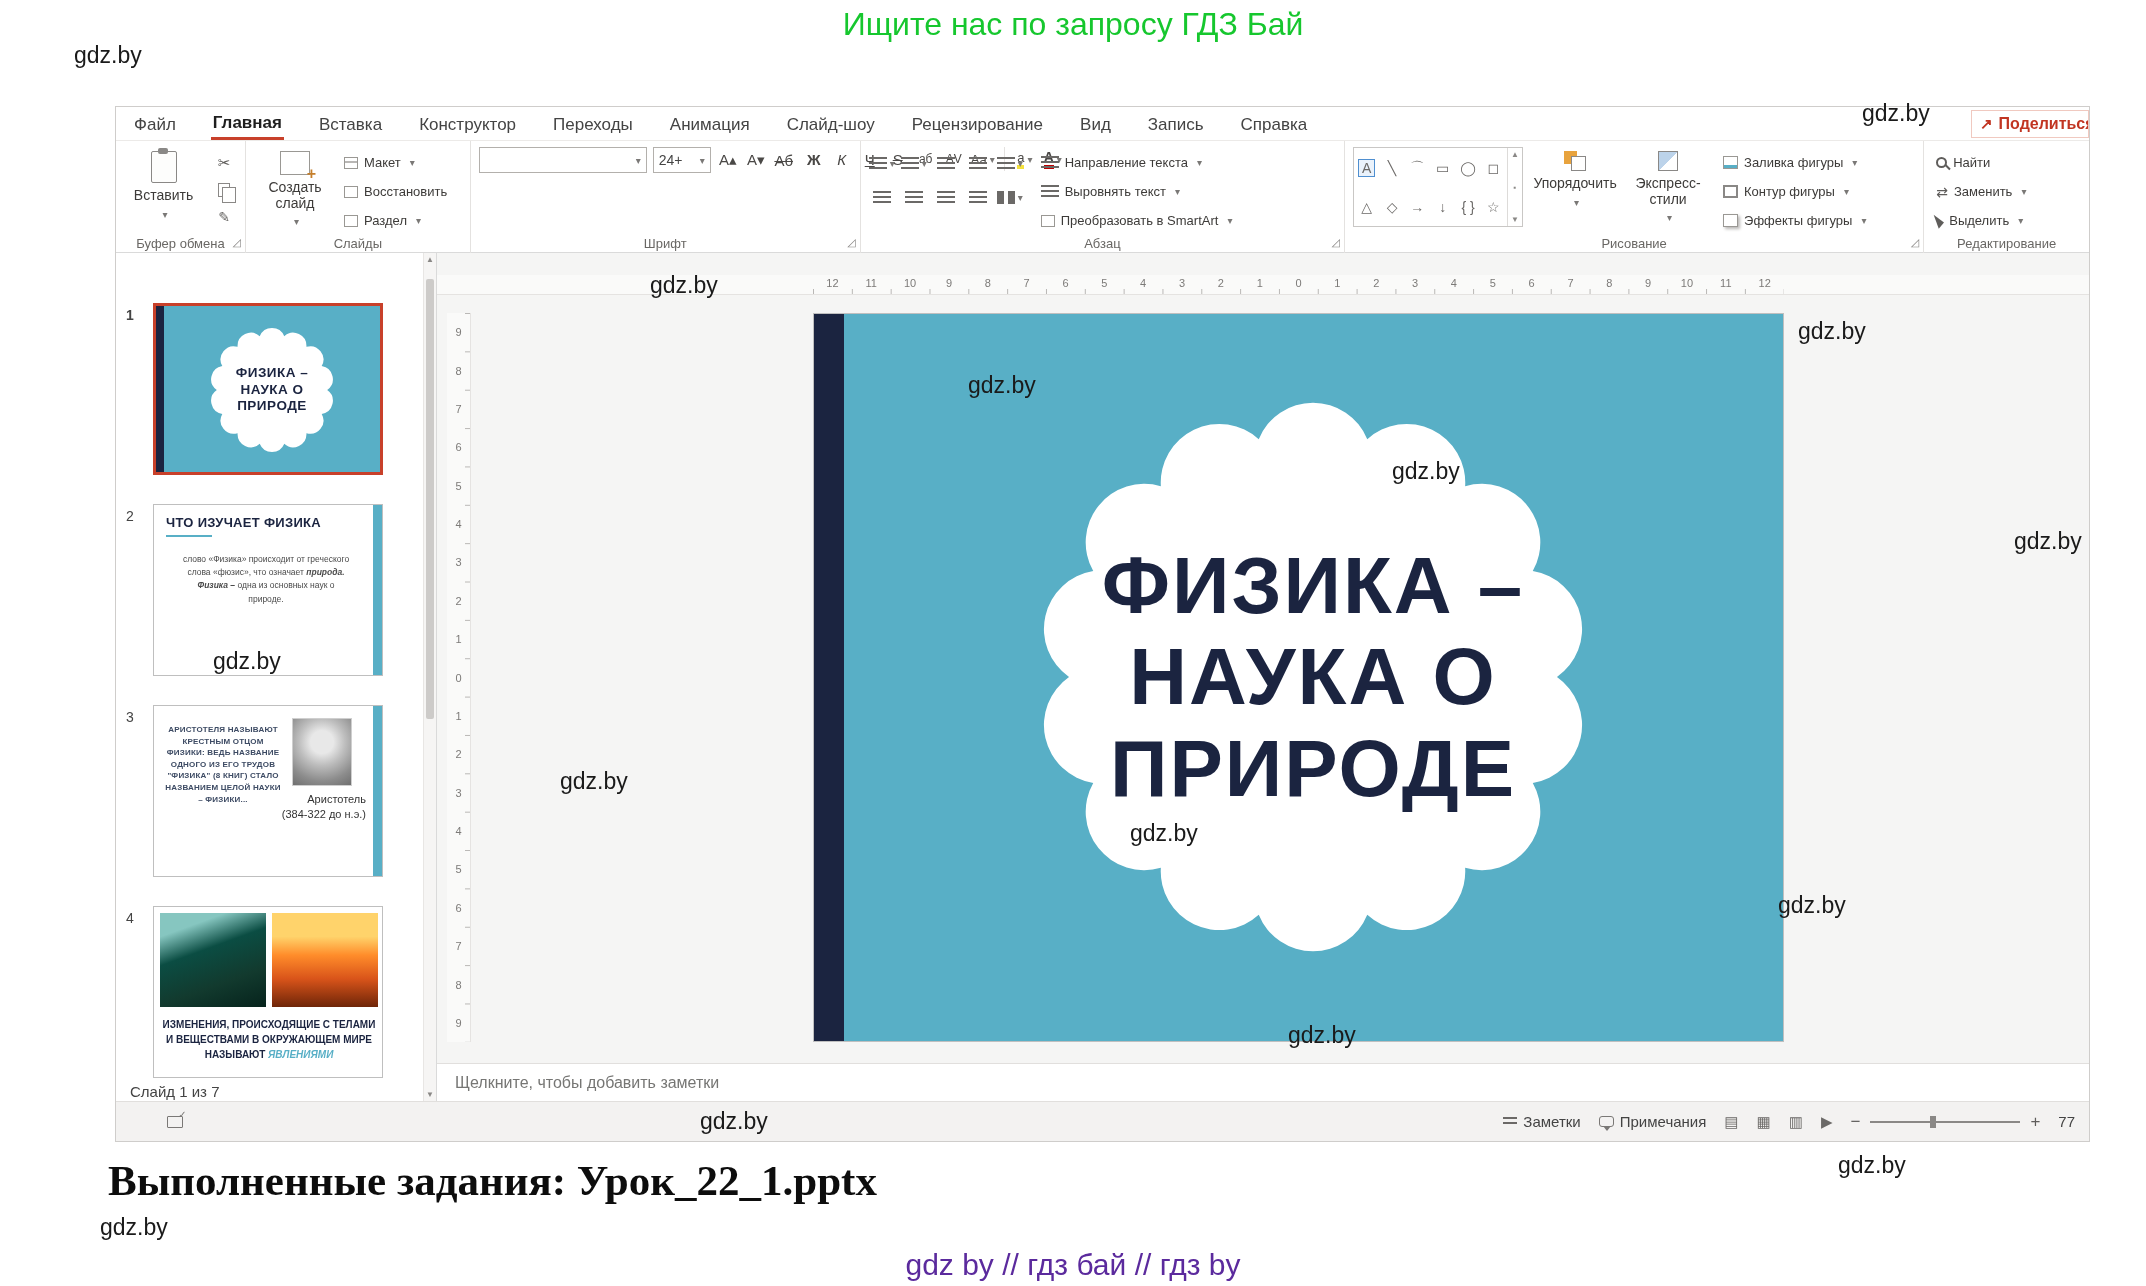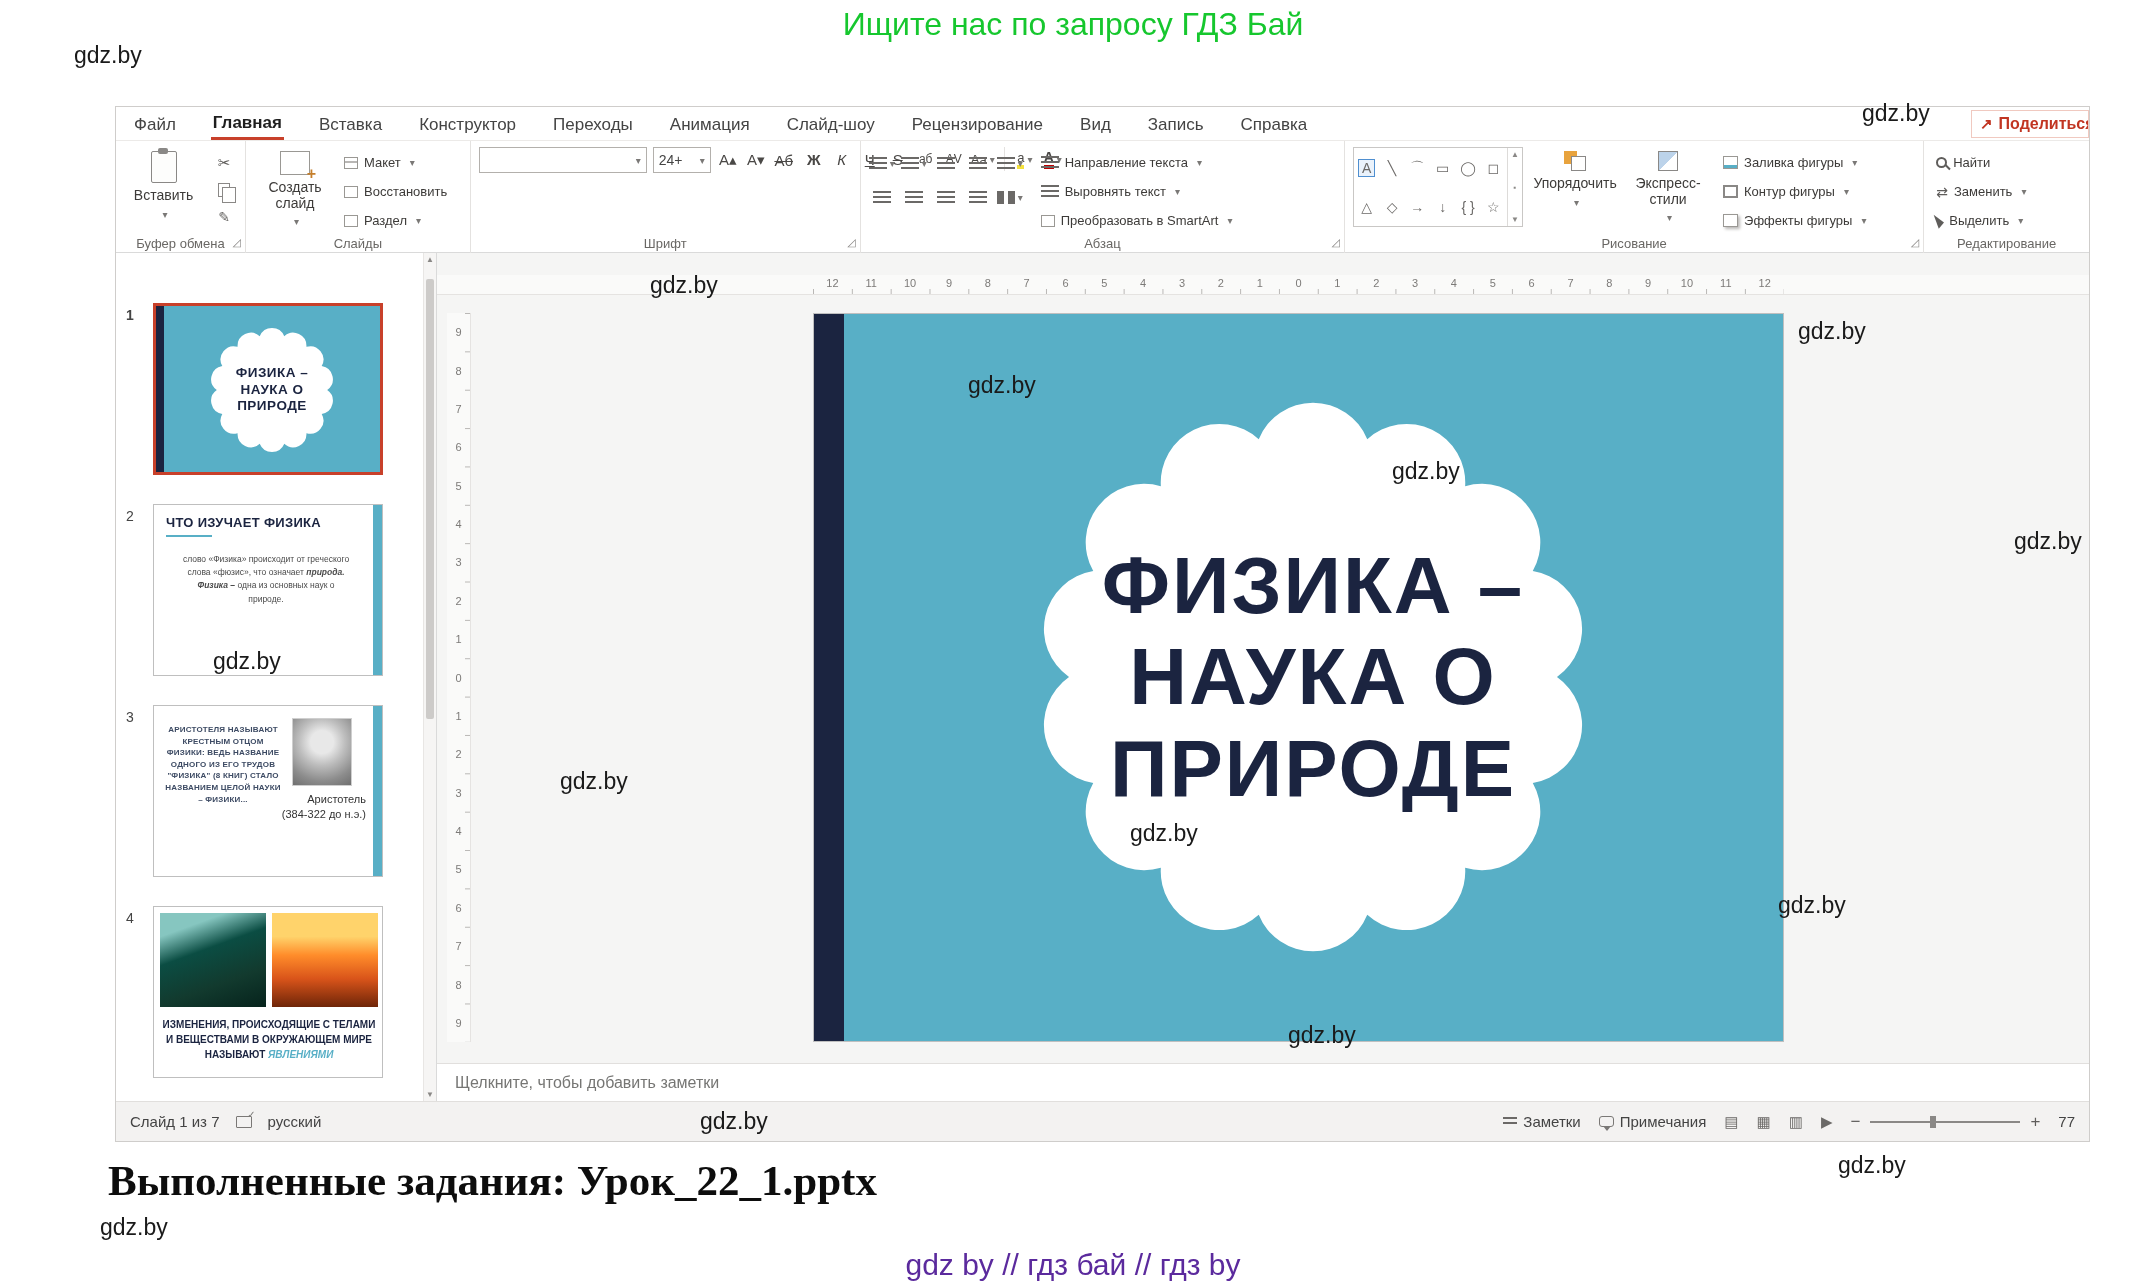--- a/index.html
+++ b/index.html
@@ -181,21 +181,21 @@
     letter-spacing:2px; text-align:center;}
 
   .notesbar{position:absolute; left:321px; right:0; bottom:0; height:38px; background:#fff;
     border-top:1px solid #e1dfdd; display:flex; align-items:center; padding-left:18px;
     font-size:16px; color:#767674;}
 
   
   .statusbar{position:absolute; left:0; right:0; bottom:0; height:40px; background:#f3f2f1;
     border-top:1px solid #e1dfdd; display:flex; align-items:center; font-size:15px; color:#444;
     padding:0 14px;}
-  .sb-left{display:flex; align-items:center; gap:16px;}
+  .sb-left{display:flex; align-items:center; gap:16px;flex-direction:column;}
   .spell{position:relative; width:16px; height:12px; border:1.3px solid #7a7876; border-radius:1px;}
   .spell::after{content:"✓"; position:absolute; right:-5px; top:-8px; font-size:10px; color:#7a7876;}
   .sb-right{margin-left:auto; display:flex; align-items:center; gap:18px;}
   .sb-btn{display:flex; align-items:center; gap:6px; color:#444; cursor:default;}
   .bubble{width:15px; height:11px; border:1.3px solid #7a7876; border-radius:3px; position:relative;}
   .bubble::after{content:""; position:absolute; left:3px; bottom:-5px; border-left:4px solid transparent;
     border-right:4px solid transparent; border-top:5px solid #7a7876;}
   .viewic{font-size:15px; color:#6b6967; cursor:default;}
   .zoomwrap{display:flex; align-items:center; gap:10px;}
   .zsign{font-size:17px; color:#5f5d5b; cursor:default;}

